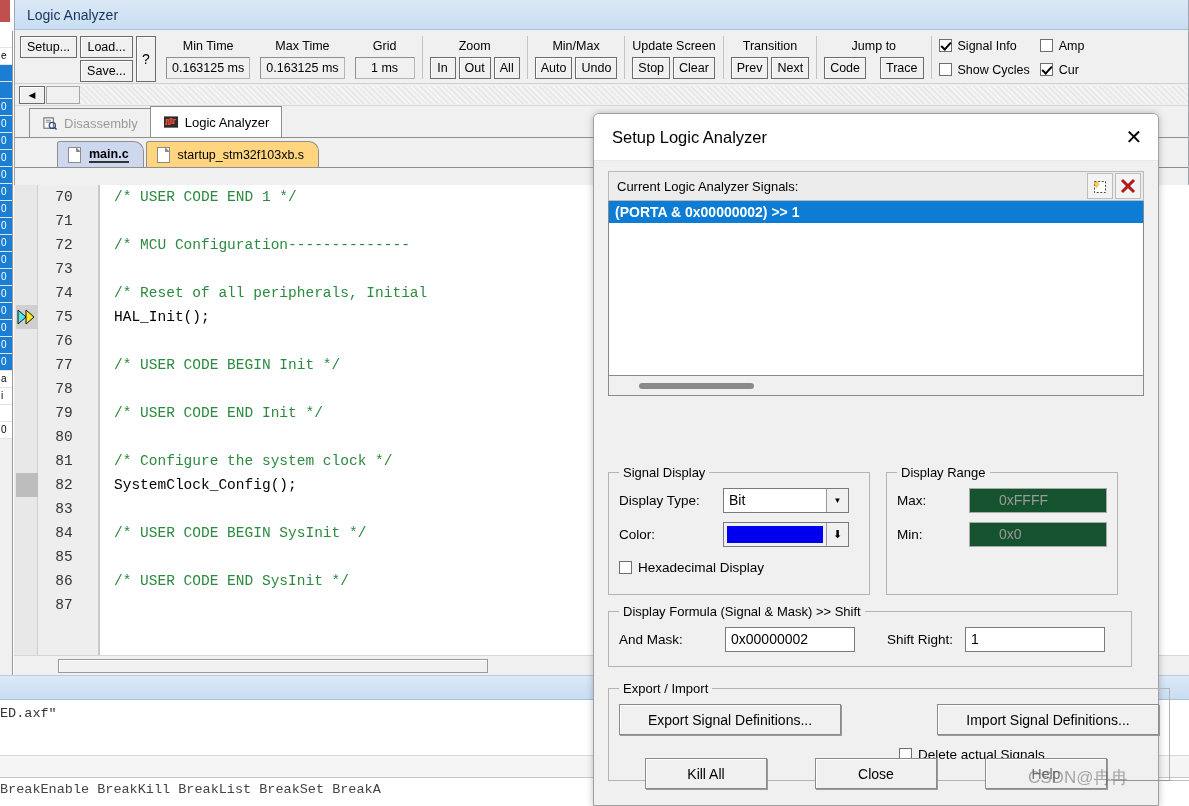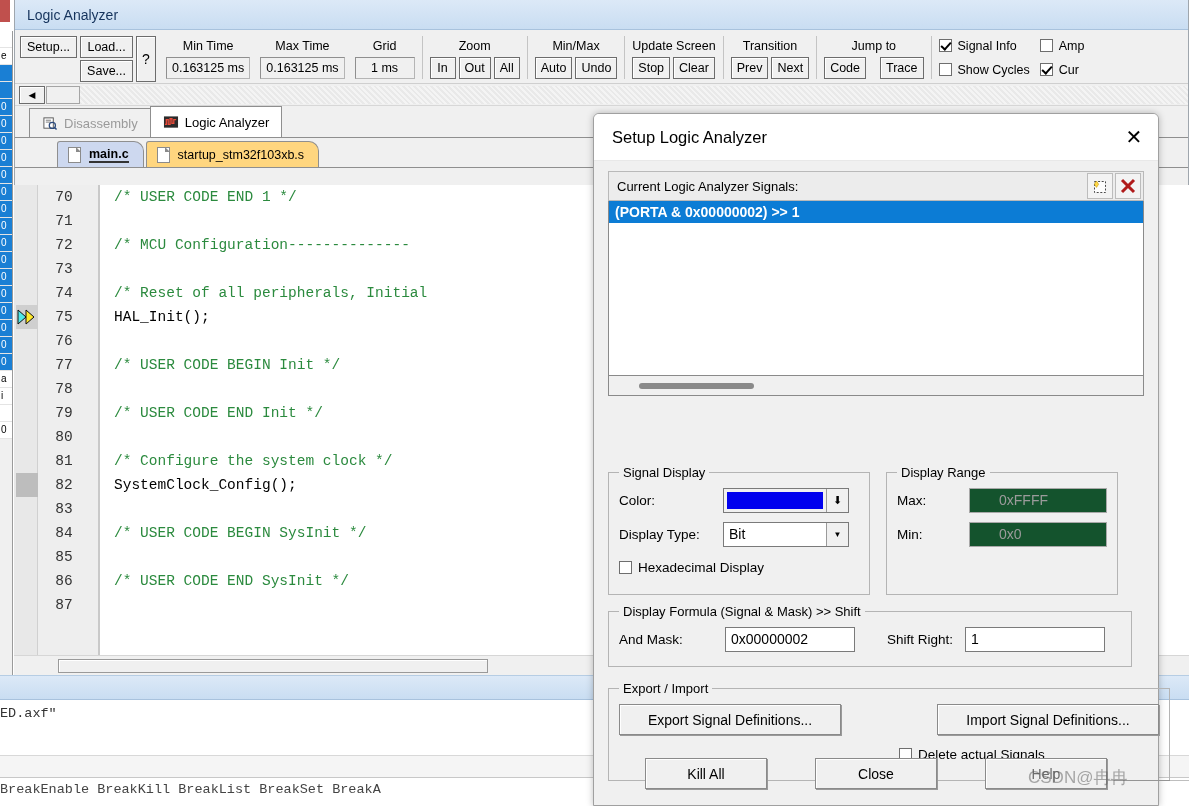--- a/index.html
+++ b/index.html
@@ -528,31 +528,31 @@
       <div class="sig-list">
         <div class="sig-item sel">(PORTA &amp; 0x00000002) &gt;&gt; 1</div>
       </div>
       <div class="sig-hscroll">
         <div class="sig-hthumb"></div>
       </div>
 
       <fieldset class="grp" style="left:14px; top:304px; width:262px; height:130px;">
         <legend>Signal Display</legend>
         <div class="row">
+          <span class="lbl" style="width:104px">Display Type:</span>
+          <span class="combo" style="width:126px">
+            <span class="cval">Bit</span>
+            <span class="carrow">▼</span>
+          </span>
+        </div>
+        <div class="row">
           <span class="lbl" style="width:104px">Color:</span>
           <span class="colorbox" style="width:126px">
             <span class="swatch" id="color-swatch" style="background: rgb(0, 0, 238);"></span>
             <span class="carrow">⬇</span>
-          </span>
-        </div>
-        <div class="row">
-          <span class="lbl" style="width:104px">Display Type:</span>
-          <span class="combo" style="width:126px">
-            <span class="cval">Bit</span>
-            <span class="carrow">▼</span>
           </span>
         </div>
         <div class="cbwrap" style="font-size:13.5px">
           <span class="cbox"></span>
           <span>Hexadecimal Display</span>
         </div>
       </fieldset>
 
       <fieldset class="grp" style="left:292px; top:304px; width:226px; height:130px;">
         <legend>Display Range</legend>

